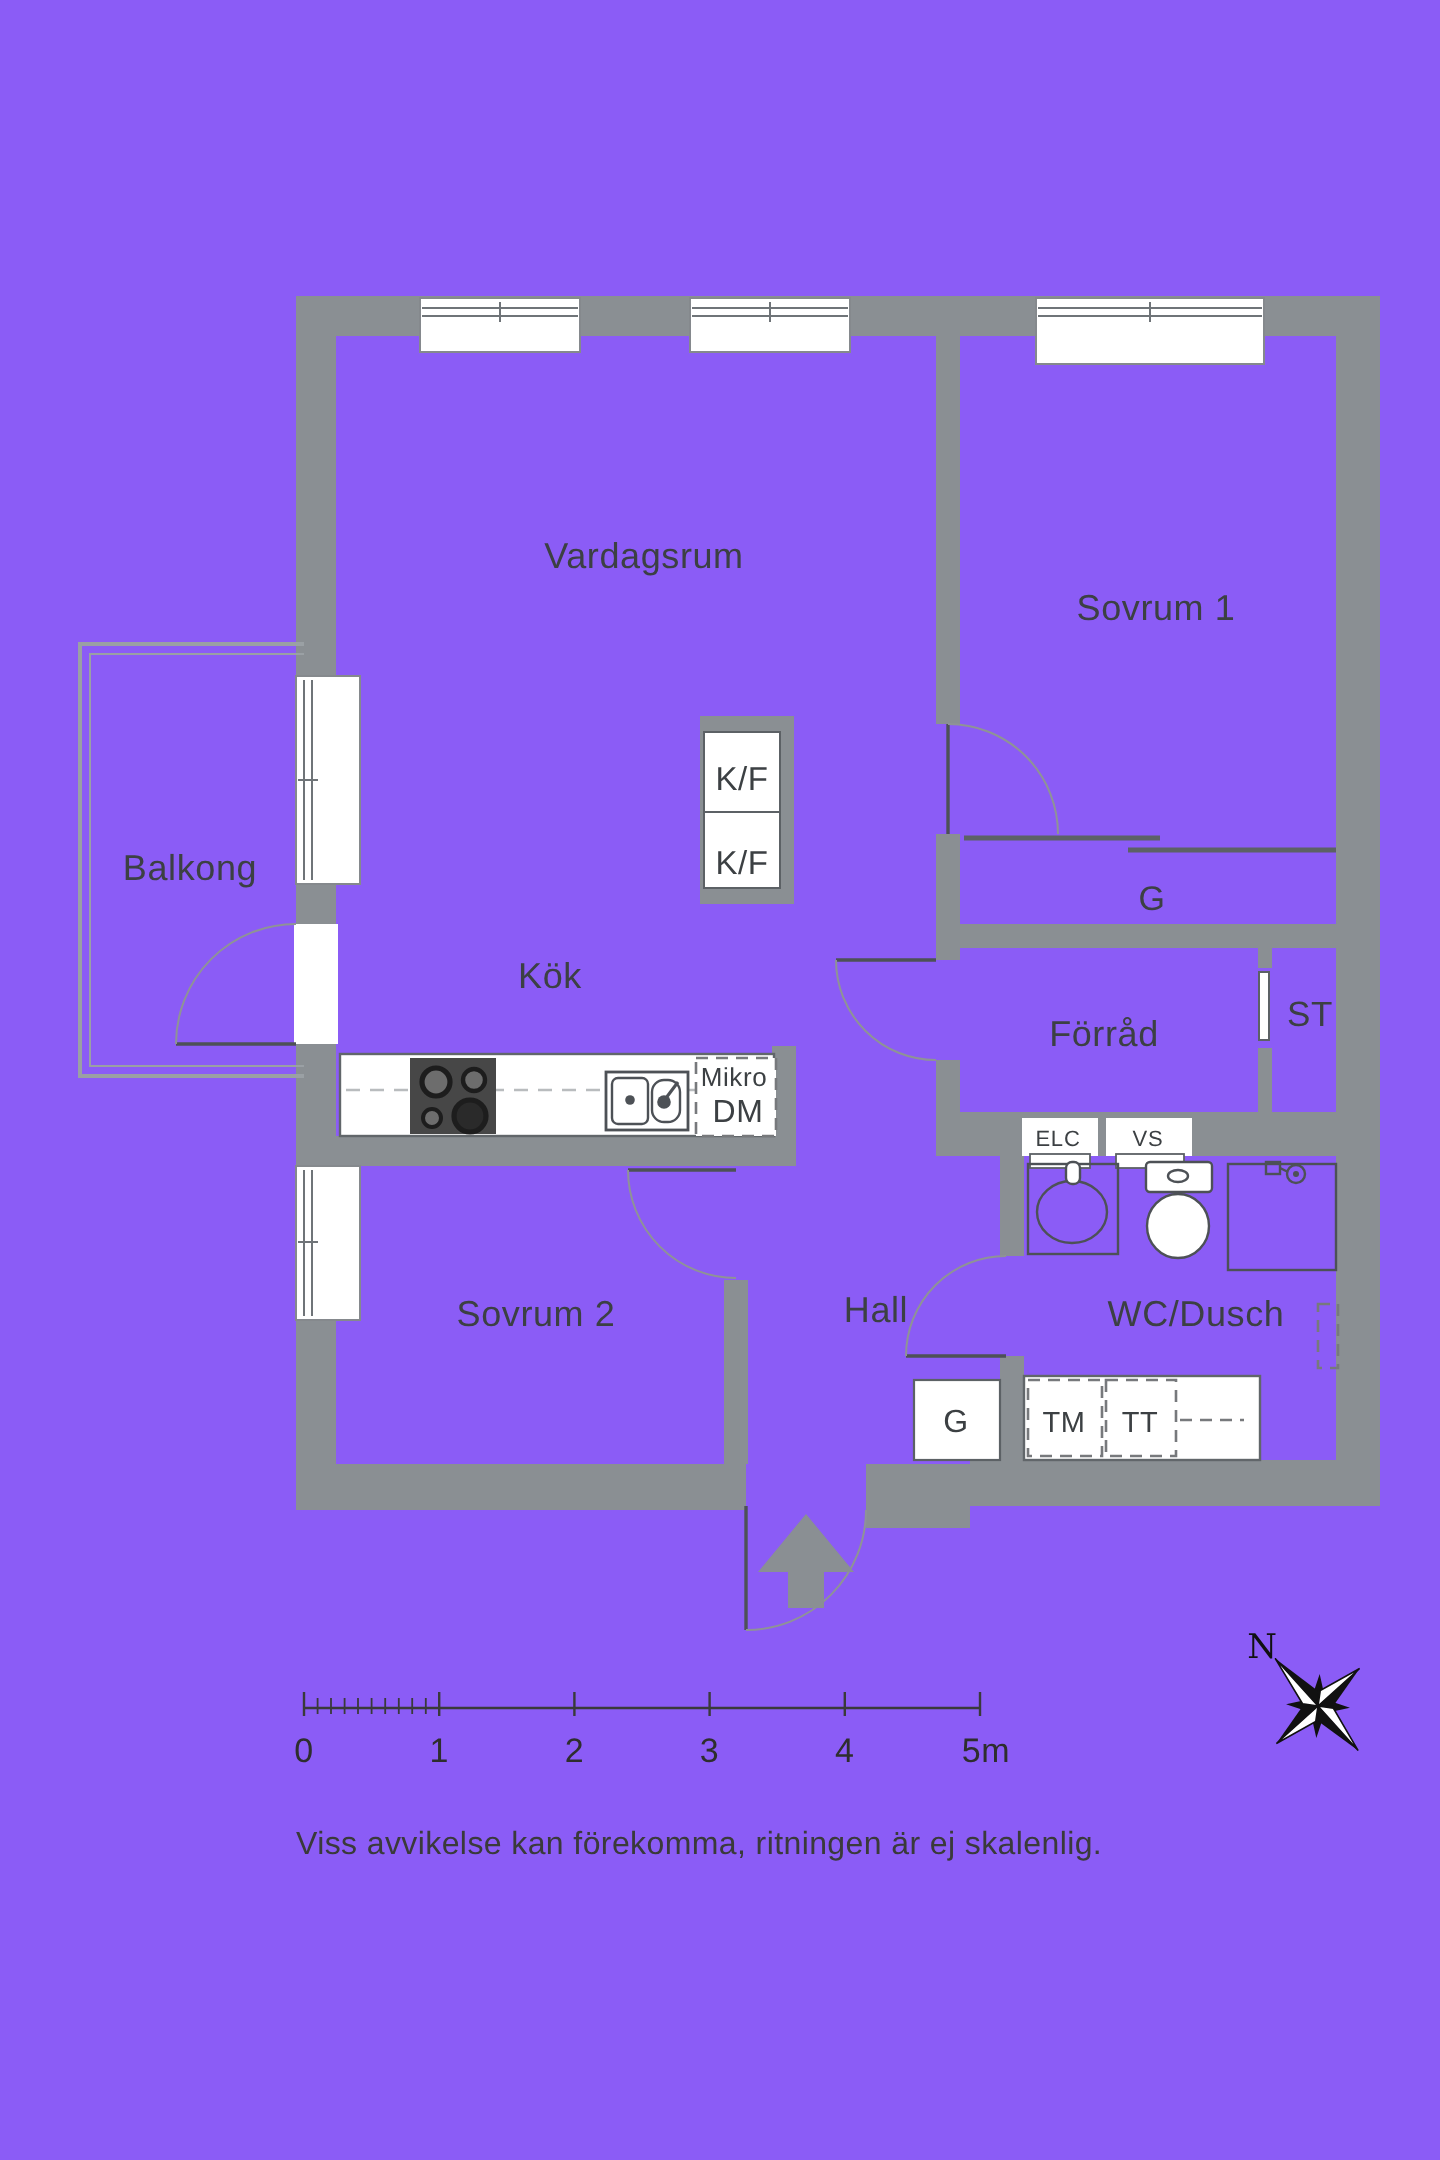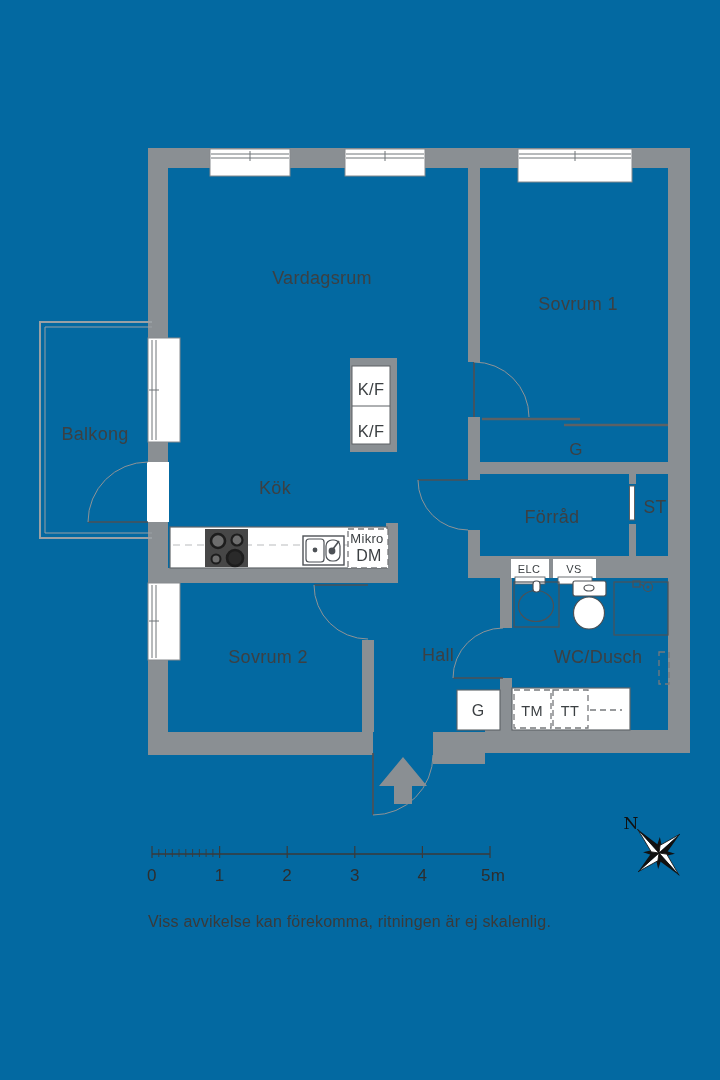--- a/index.html
+++ b/index.html
@@ -1,19 +1,19 @@
 <!DOCTYPE html>
 <html><head>
 <meta charset="utf-8">
 <style>
   html,body { margin:0; padding:0; background:#ffffff; }
   .canvas {
     position:relative;
     width:720px; height:1080px;
-    background:#0369a1;
+    background:#8b5cf6;
     font-family:"Liberation Sans", sans-serif;
     overflow:hidden;
   }
   svg { display:block; }
   .lbl {
     fill:#3c4043;
     font-family:"Liberation Sans", sans-serif;
     text-anchor:middle;
     letter-spacing:0.3px;
   }

